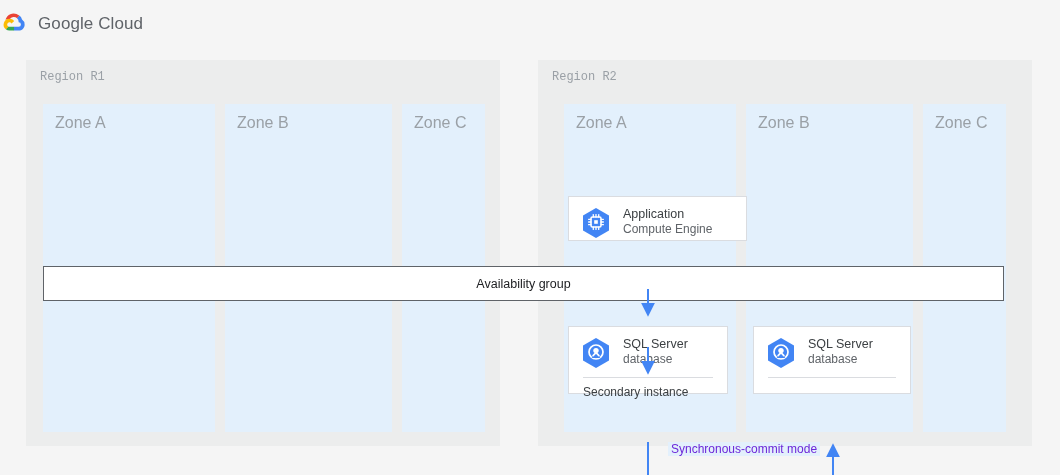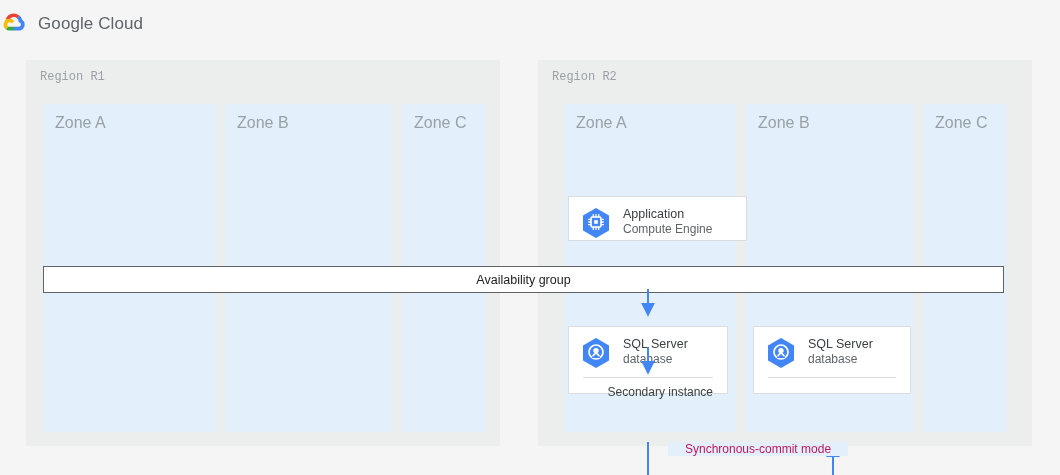--- a/index.html
+++ b/index.html
@@ -96,32 +96,31 @@
   .node-sub   { font-size: 12px;  color: #5f6368; }
   .node-divider {
     height: 1px;
     background: #dadce0;
     margin: 0 14px;
   }
   .node-footer {
     padding: 7px 14px 8px 14px;
     font-size: 12px;
     color: #3c4043;
-    text-align: right;
   }
 
   #node-application     { left: 568px; top: 148px; width: 179px; height: 45px; }
   #node-sql-secondary   { left: 568px; top: 278px; width: 160px; height: 68px; }
   #node-sql-standby     { left: 753px; top: 278px; width: 158px; height: 68px; }
 
   
   #availability-group {
     position: absolute;
     left: 43px; top: 218px;
-    width: 961px; height: 27px;
+    width: 961px; height: 35px;
     background: #ffffff;
     border: 1px solid #5f6368;
     box-sizing: border-box;
     display: flex;
     align-items: center;
     justify-content: center;
     z-index: 7;
   }
   #availability-group .ag-label {
     font-size: 12.5px;
@@ -135,23 +134,23 @@
     width: 1060px; height: 475px;
     pointer-events: none;
     z-index: 8;
   }
 
   
   #sync-commit-label {
     position: absolute;
     left: 668px; top: 394px;
     font-size: 12px;
-    color: #be185d;
+    color: #6d28d9;
     background: #e3f0fc;
-    padding: 0 17px;
+    padding: 0 3px;
     z-index: 9;
     white-space: nowrap;
   }
 </style>
 </head>
 <body>
 
 <div class="header">
   <svg class="gc-logo" viewBox="0 0 32 32">
     <path d="M19.6 9.3l2.1-2.1.14-0.88c-3.83-3.48-9.92-3.08-13.37.8a10.4 10.4 0 0 0-2.2 3.96l.75-.1 4.2-.7.32-.33a5.85 5.85 0 0 1 8.02-.62l.04-.03z" fill="#EA4335"></path>

